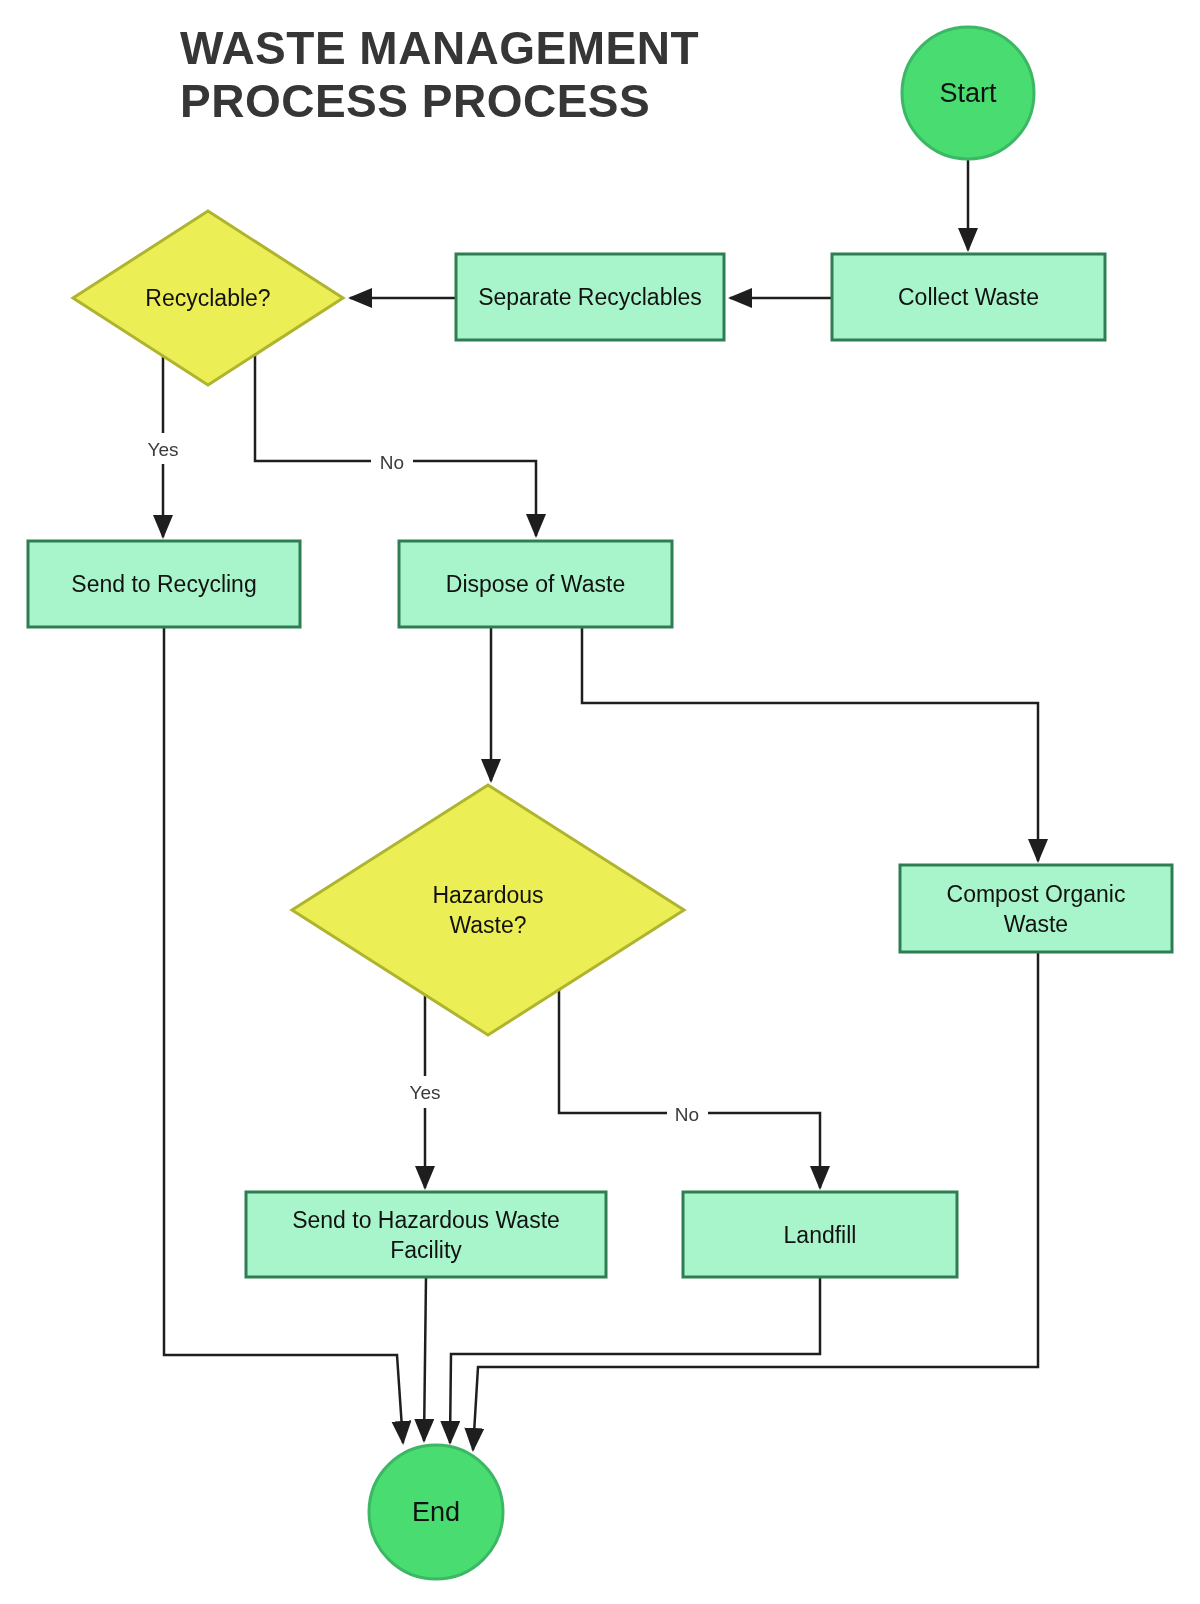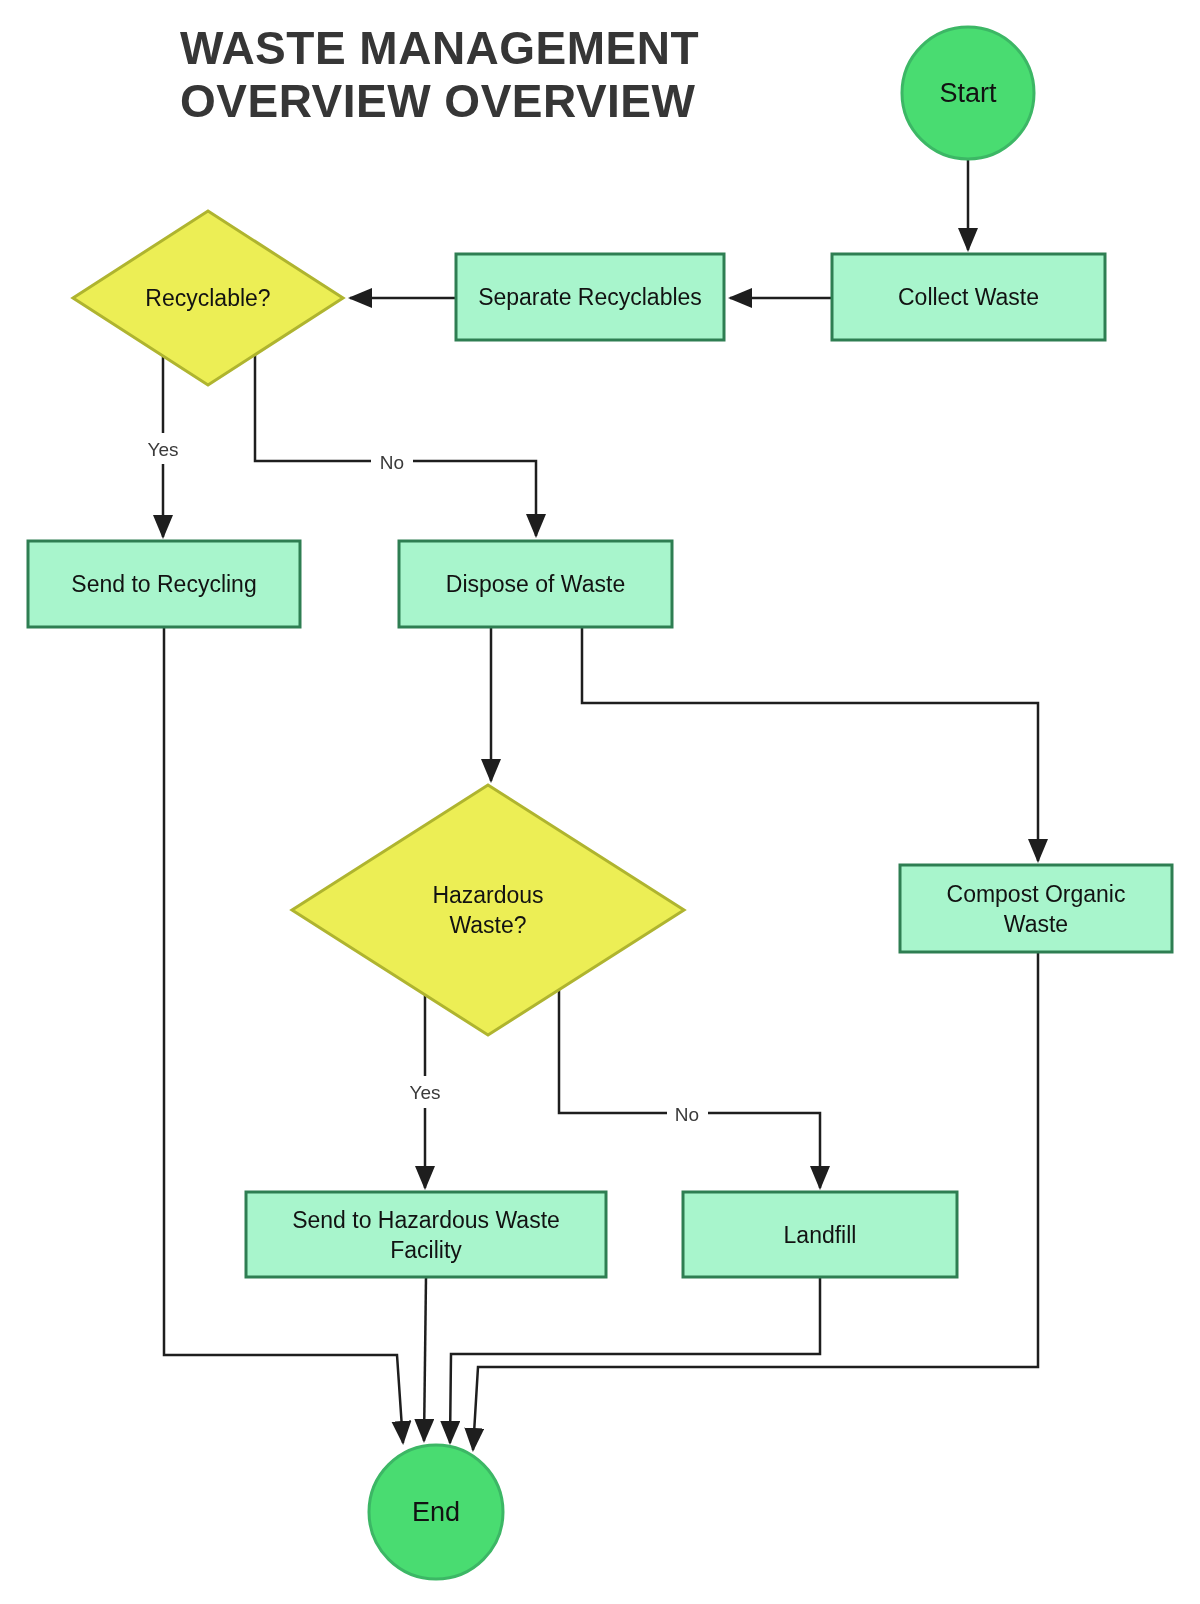--- a/index.html
+++ b/index.html
@@ -37,21 +37,21 @@
   text {
     font-family: "Liberation Sans", sans-serif;
   }
 </style>
 </head>
 <body>
 
 <div class="stage">
   <div class="diagram-title" style="color: rgb(54, 54, 54);">
     <div>WASTE MANAGEMENT</div>
-    <div>OVERVIEW OVERVIEW</div>
+    <div>PROCESS PROCESS</div>
   </div>
   <svg id="flow" width="1200" height="1604" viewBox="0 0 1200 1604" xmlns="http://www.w3.org/2000/svg">
       <defs>
         <marker id="arr" markerUnits="userSpaceOnUse" markerWidth="26" markerHeight="22" refX="22" refY="10" orient="auto">
           <path d="M0,0 L24,10 L0,20 Z" fill="#1E1E1E"></path>
         </marker>
       </defs>
       <polyline points="968,159 968,250" fill="none" stroke="#1E1E1E" stroke-width="2.5" marker-end="url(#arr)"></polyline>
       <polyline points="832,298 730,298" fill="none" stroke="#1E1E1E" stroke-width="2.5" marker-end="url(#arr)"></polyline>
       <polyline points="456,298 350,298" fill="none" stroke="#1E1E1E" stroke-width="2.5" marker-end="url(#arr)"></polyline>

